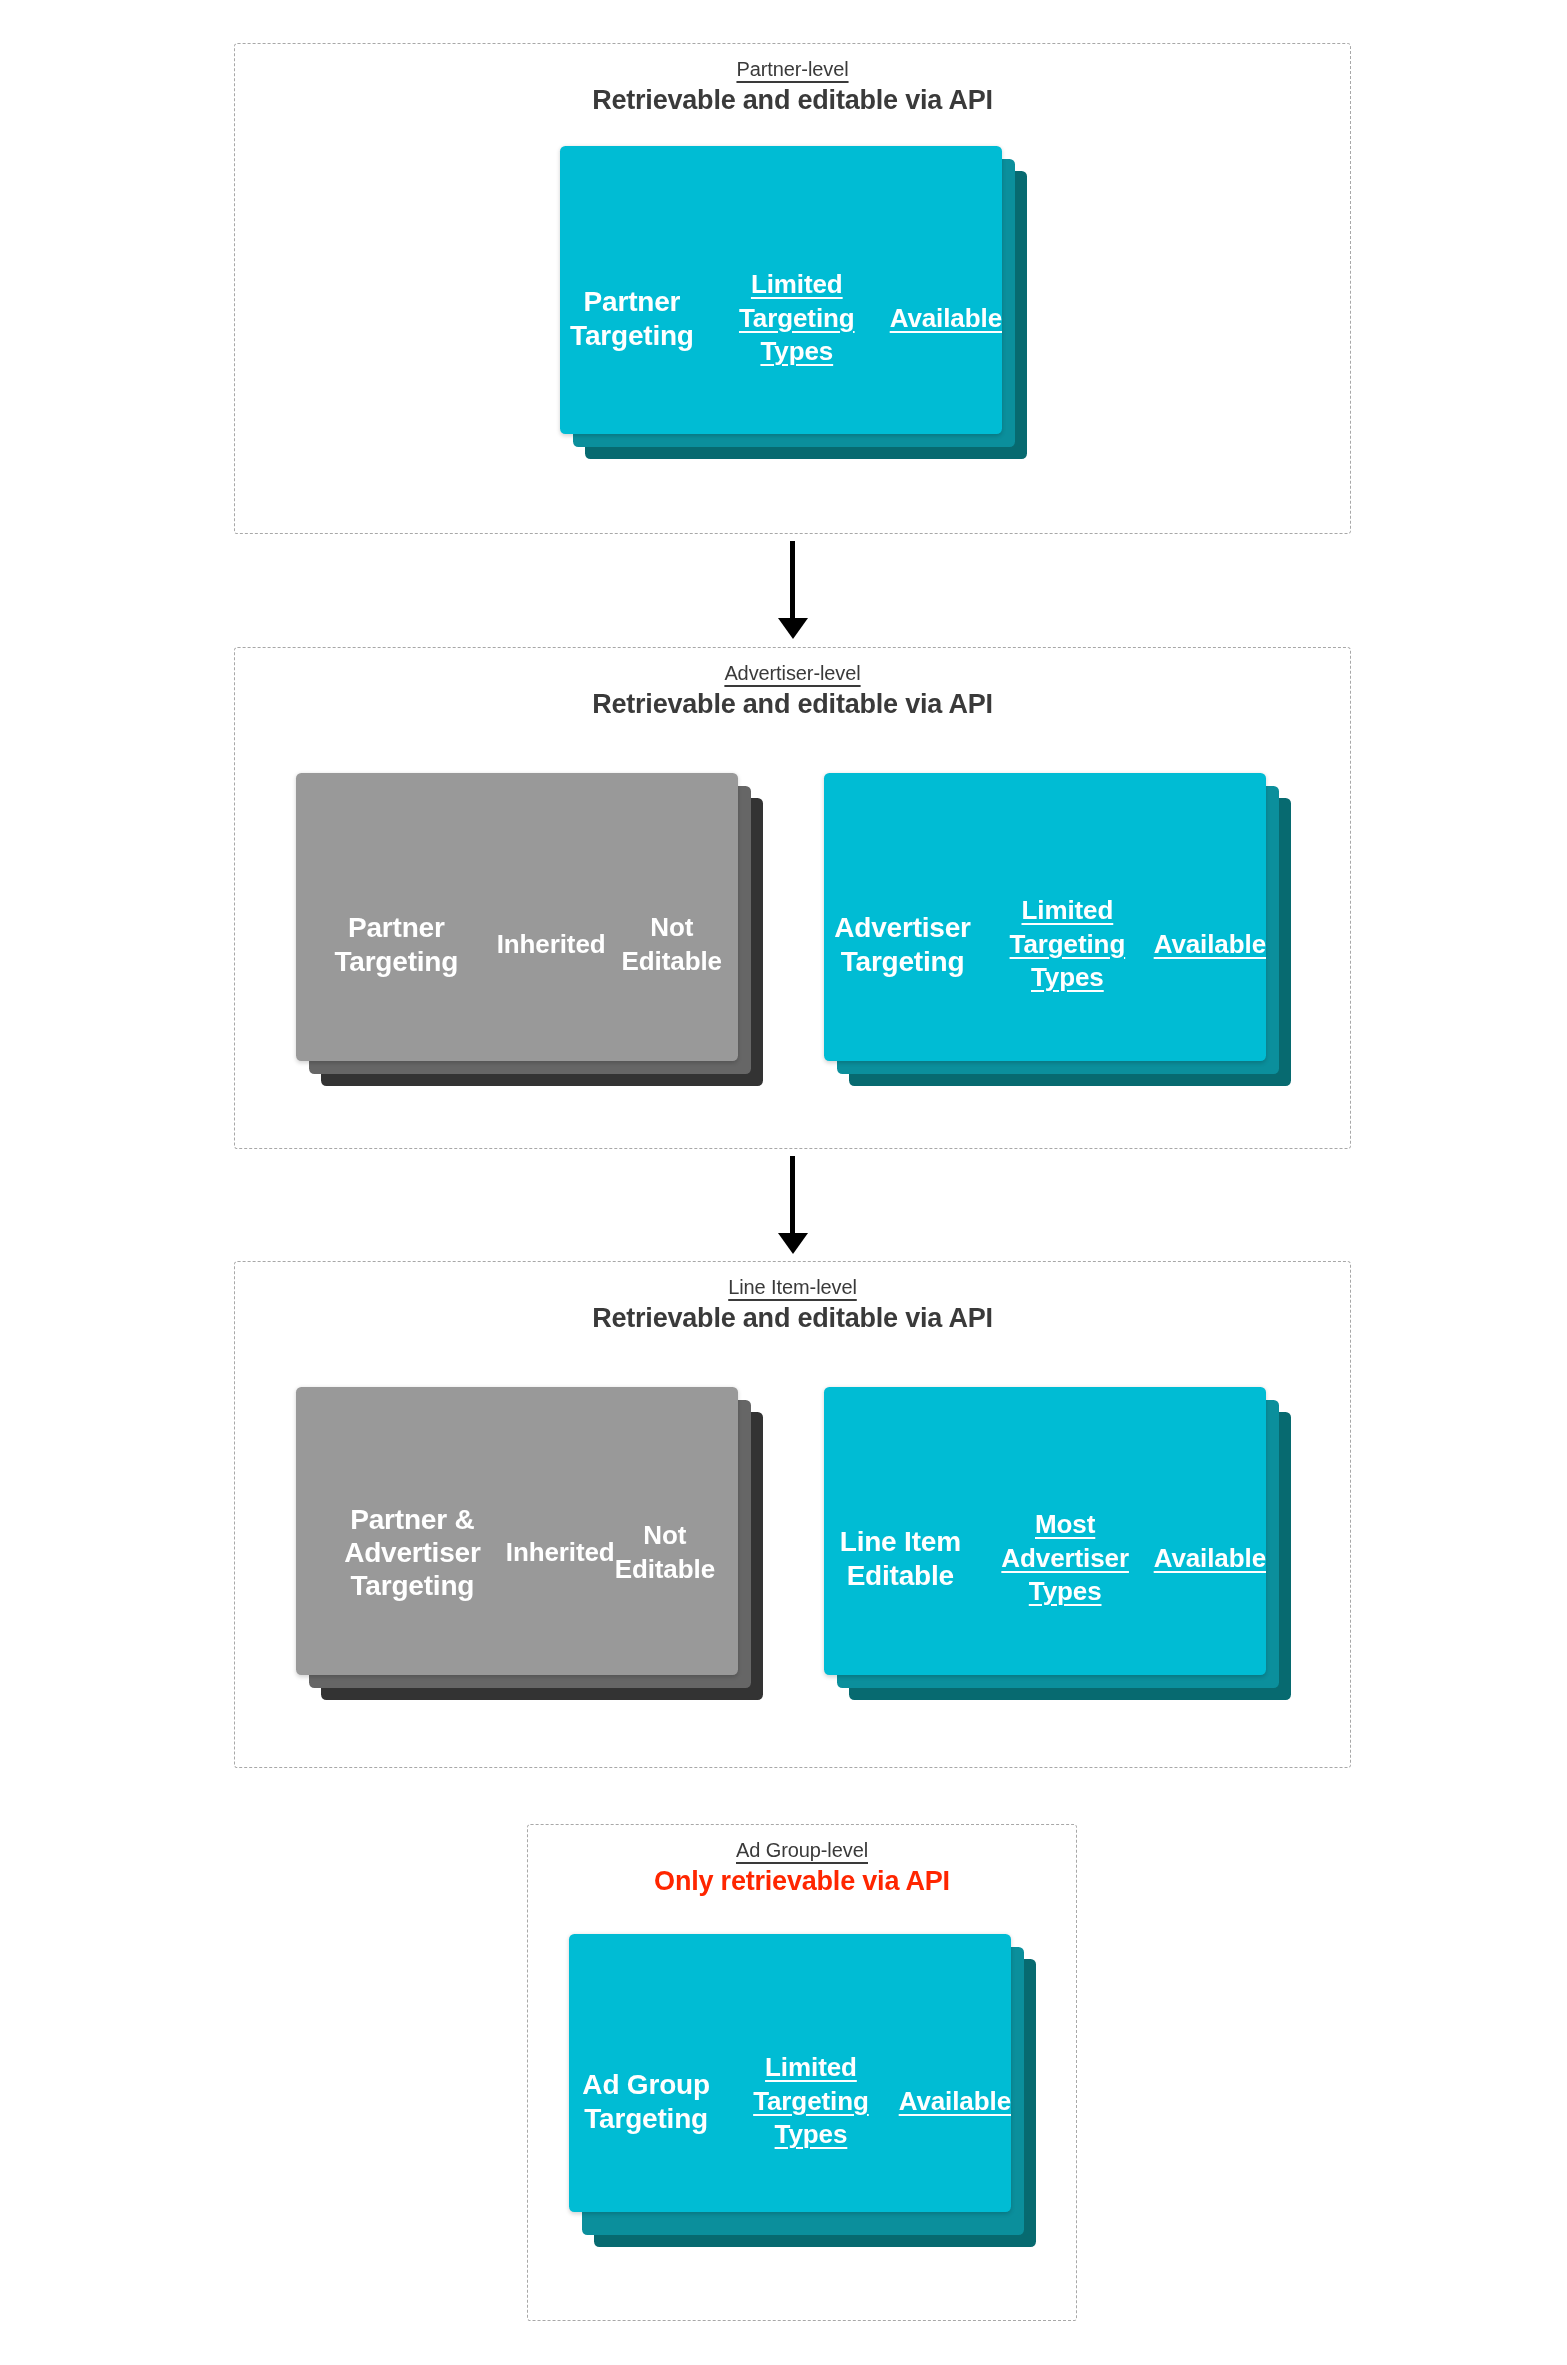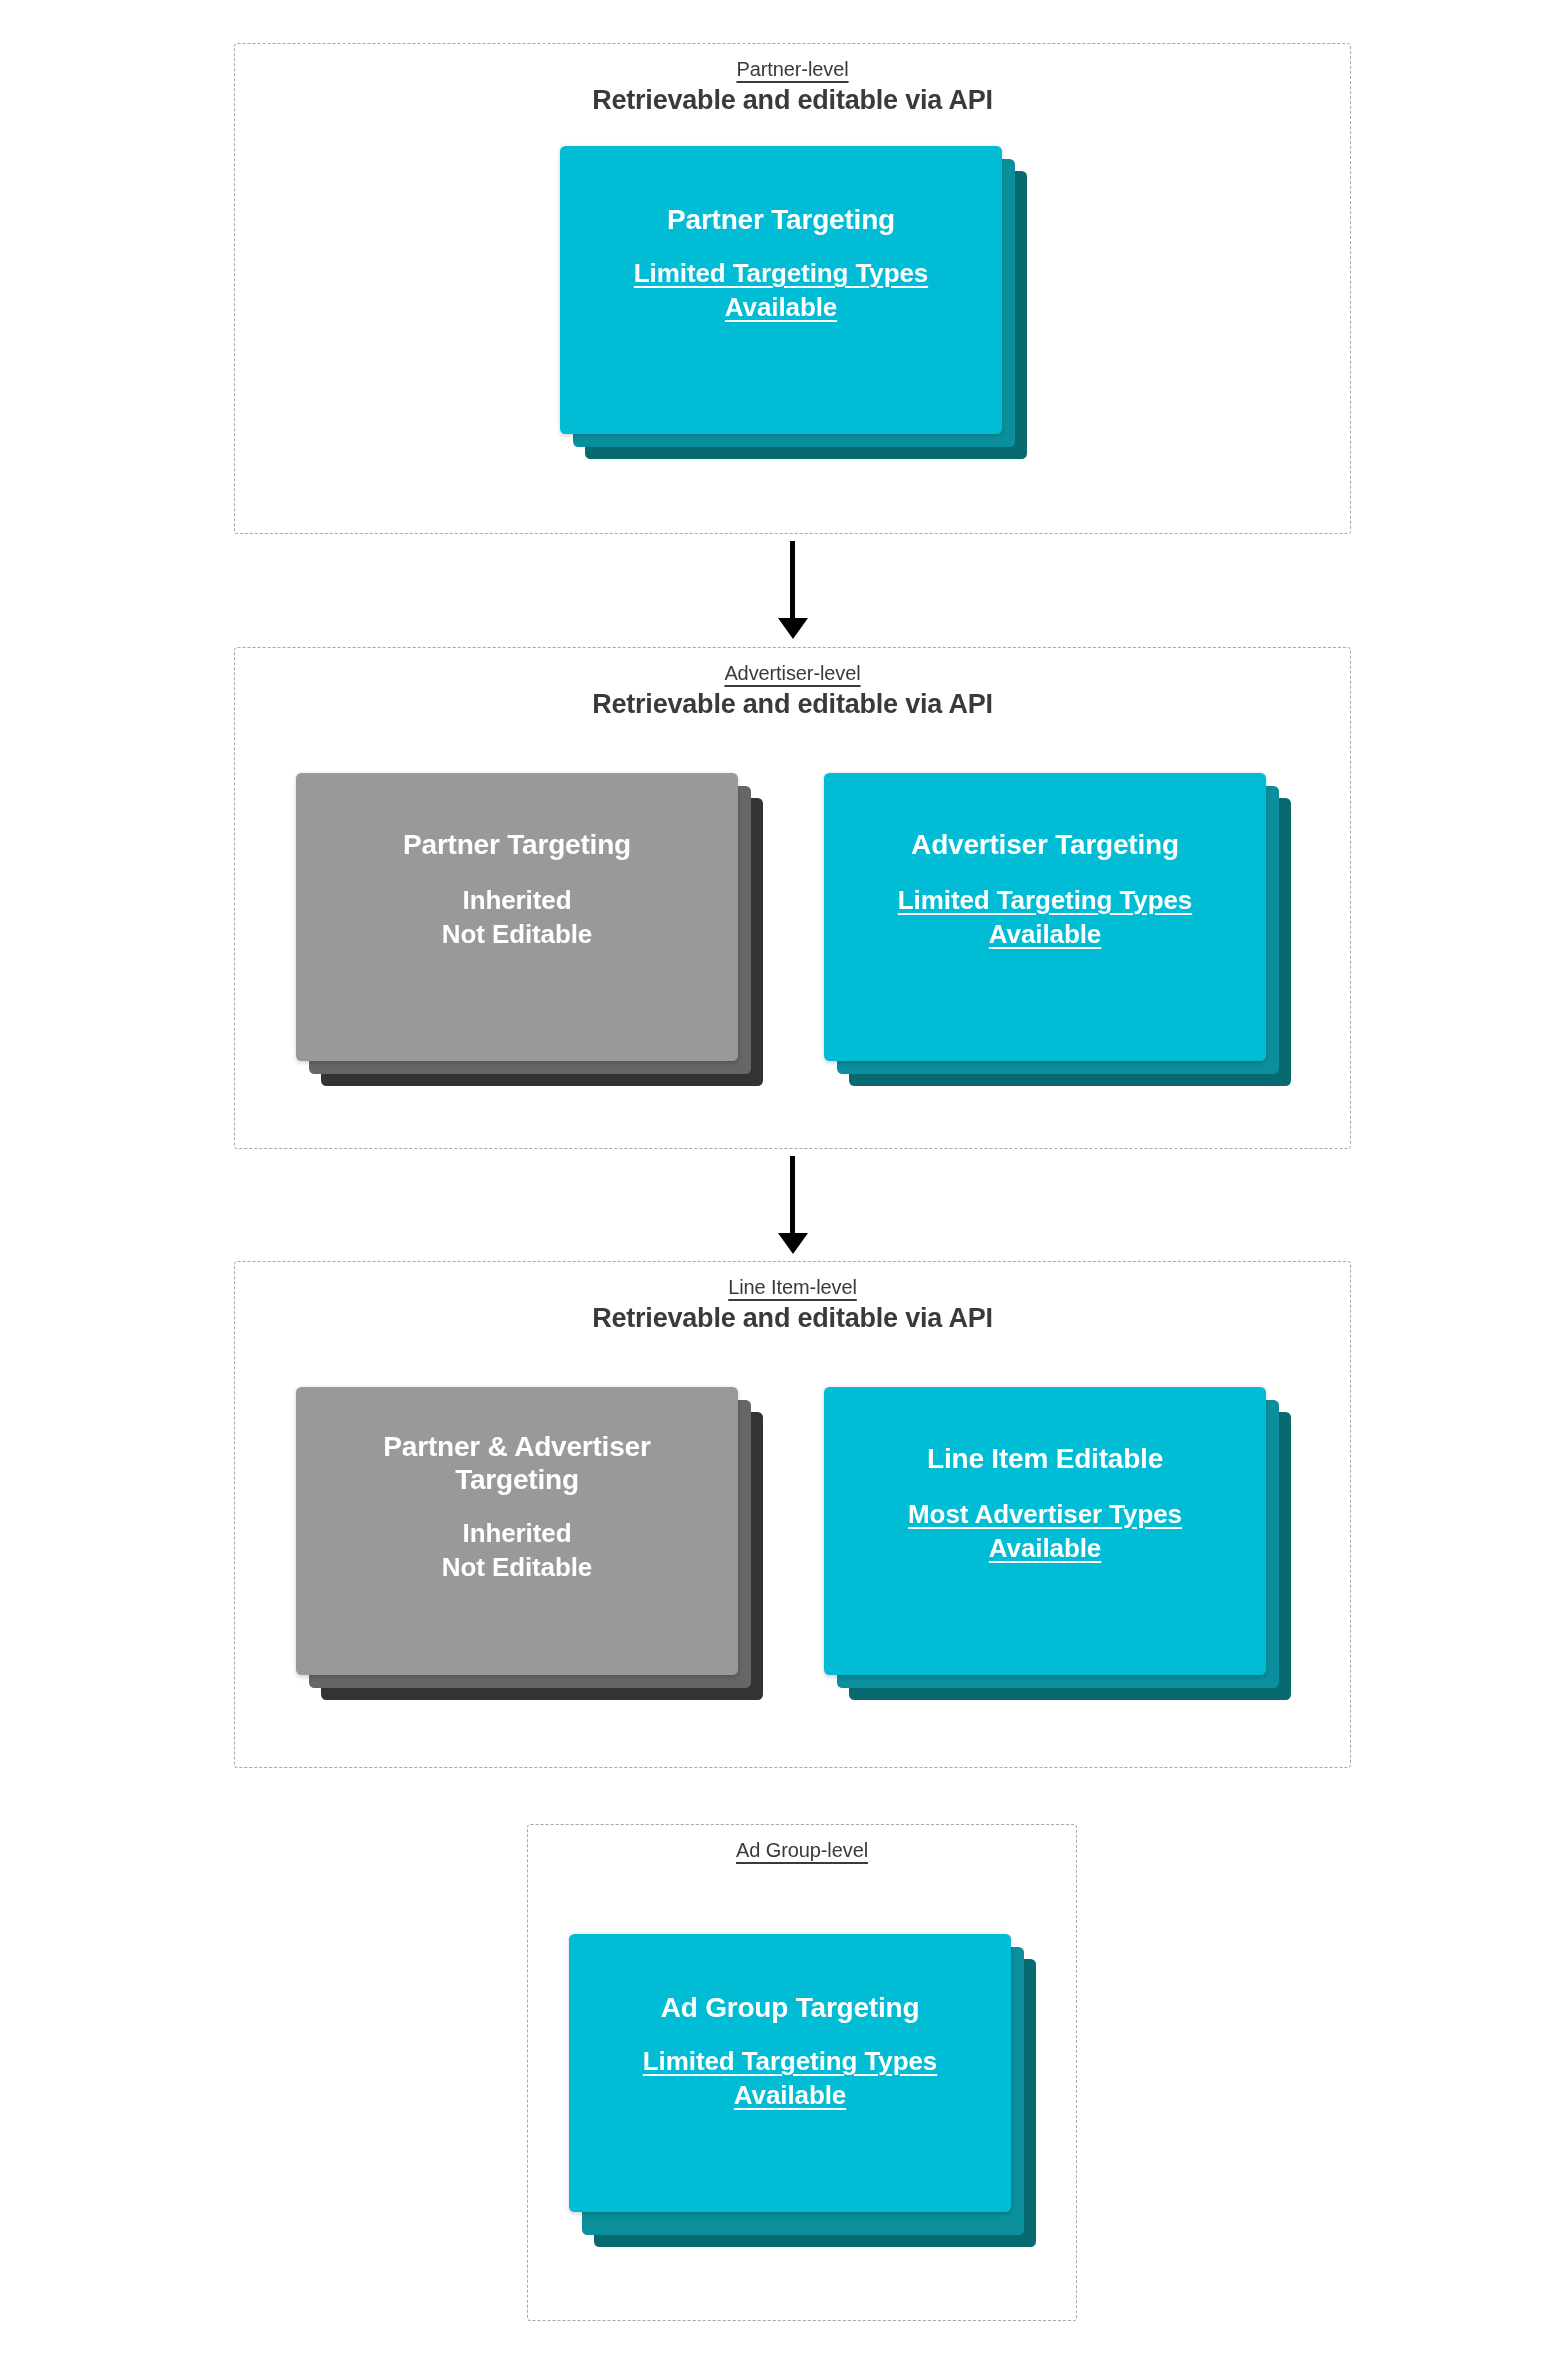--- a/index.html
+++ b/index.html
@@ -67,21 +67,21 @@
   .card-layer {
     position: absolute;
     border-radius: 5.4px;
     box-sizing: border-box;
   }
   .card-layer.back  { left: 25px; top: 25px; }
   .card-layer.mid   { left: 12.5px; top: 12.5px; }
   .card-layer.front {
     left: 0; top: 0;
     display: flex;
-    flex-direction: column;
+    flex-direction: row;
     align-items: center;
     justify-content: flex-start;
     box-shadow: 0 1.8px 4.5px rgba(0,0,0,0.18);
   }
 
   
   .stack-teal .front { background: #00bcd4; }
   .stack-teal .mid   { background: #0b8f9c; }
   .stack-teal .back  { background: #076a70; }
 
@@ -223,20 +223,21 @@
         <div style="height:23px;"></div>
         <div class="card-sub underlined">Most Advertiser Types</div>
         <div class="card-sub underlined">Available</div>
       </div>
     </div>
   </div>
 
   <div class="level-box" style="left:527px; top:1824px; width:550px; height:497px;">
     <div class="level-header" style="top:14.3px;">
       <span class="level-name">Ad Group-level</span>
+      <span class="level-access is-warning">Only retrievable via API</span>
     </div>
 
     <div class="card-stack stack-teal" style="left:41px; top:109px; width:467px; height:313px;">
       <div class="card-layer back" style="width:442px; height:288px;"></div>
       <div class="card-layer mid" style="width:442px; height:288px;"></div>
       <div class="card-layer front" style="width:442px; height:278px; padding-top:57px;">
         <div class="card-title">Ad Group Targeting</div>
         <div style="height:21.4px;"></div>
         <div class="card-sub underlined">Limited Targeting Types</div>
         <div class="card-sub underlined">Available</div>

